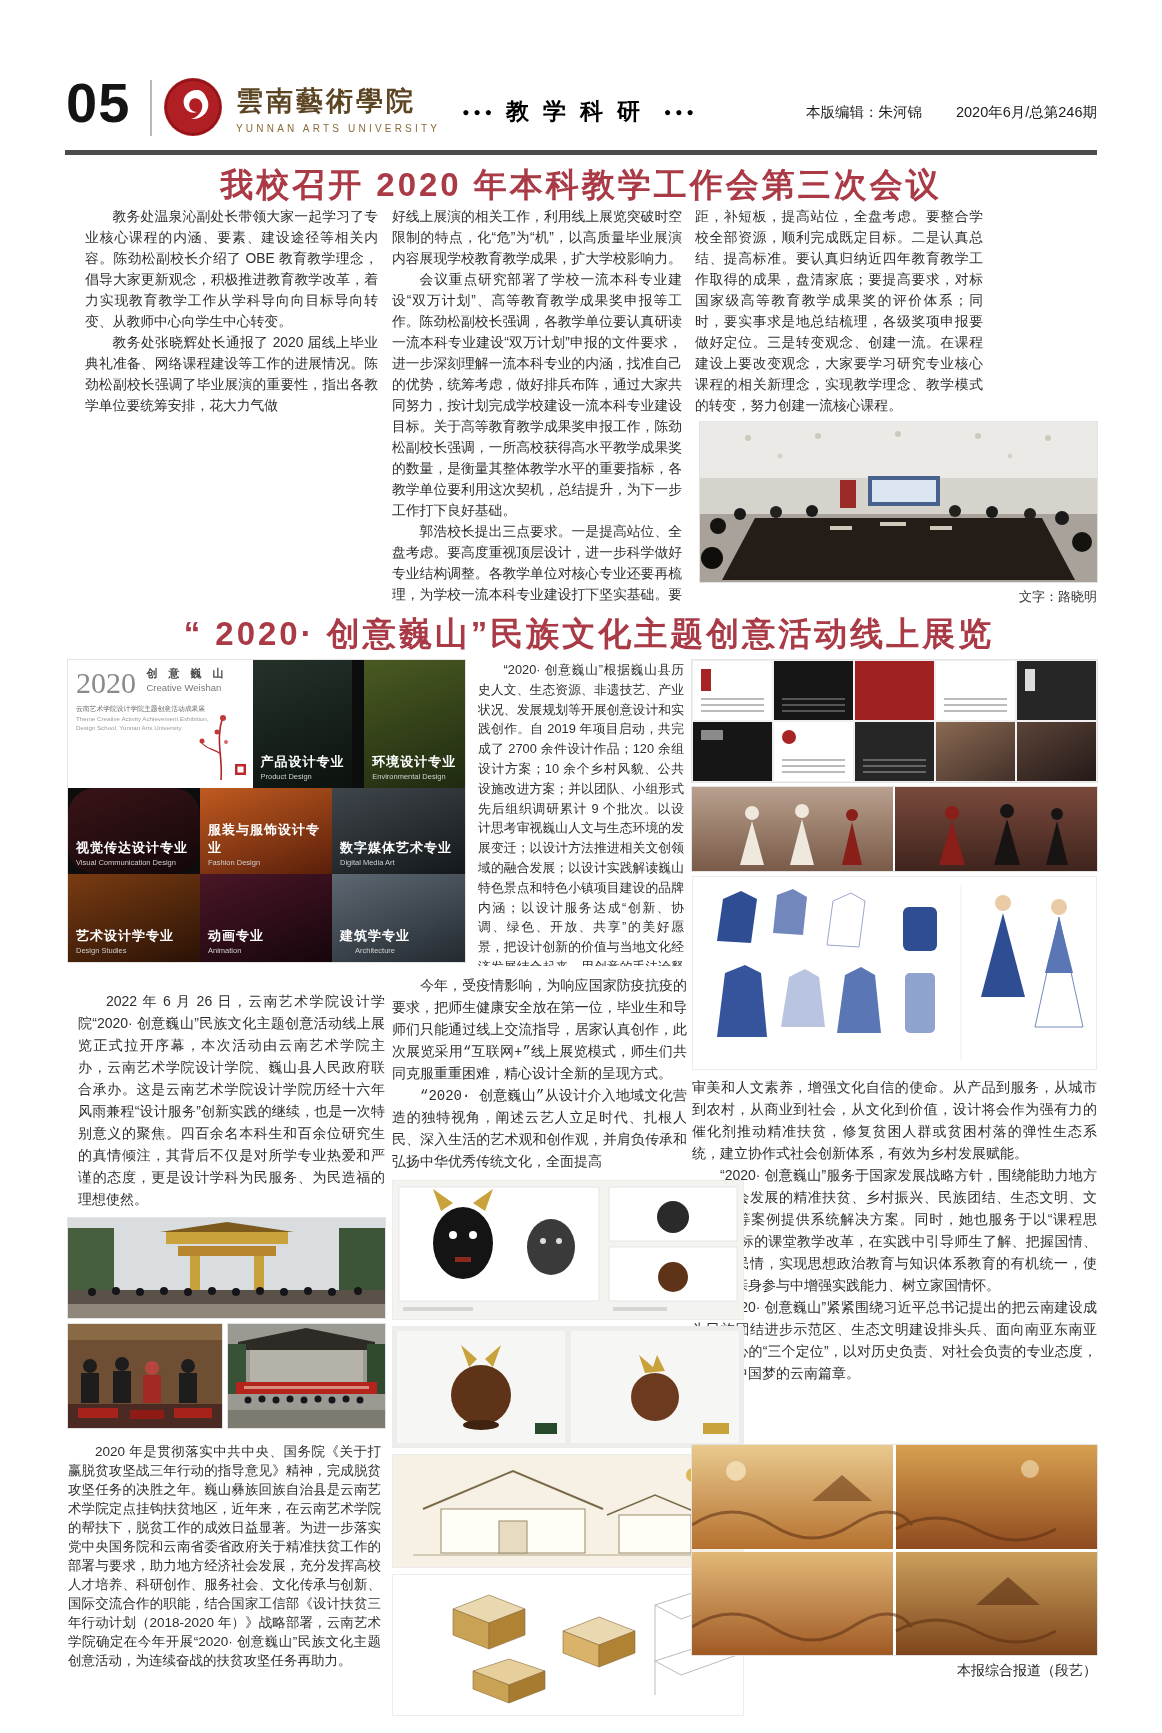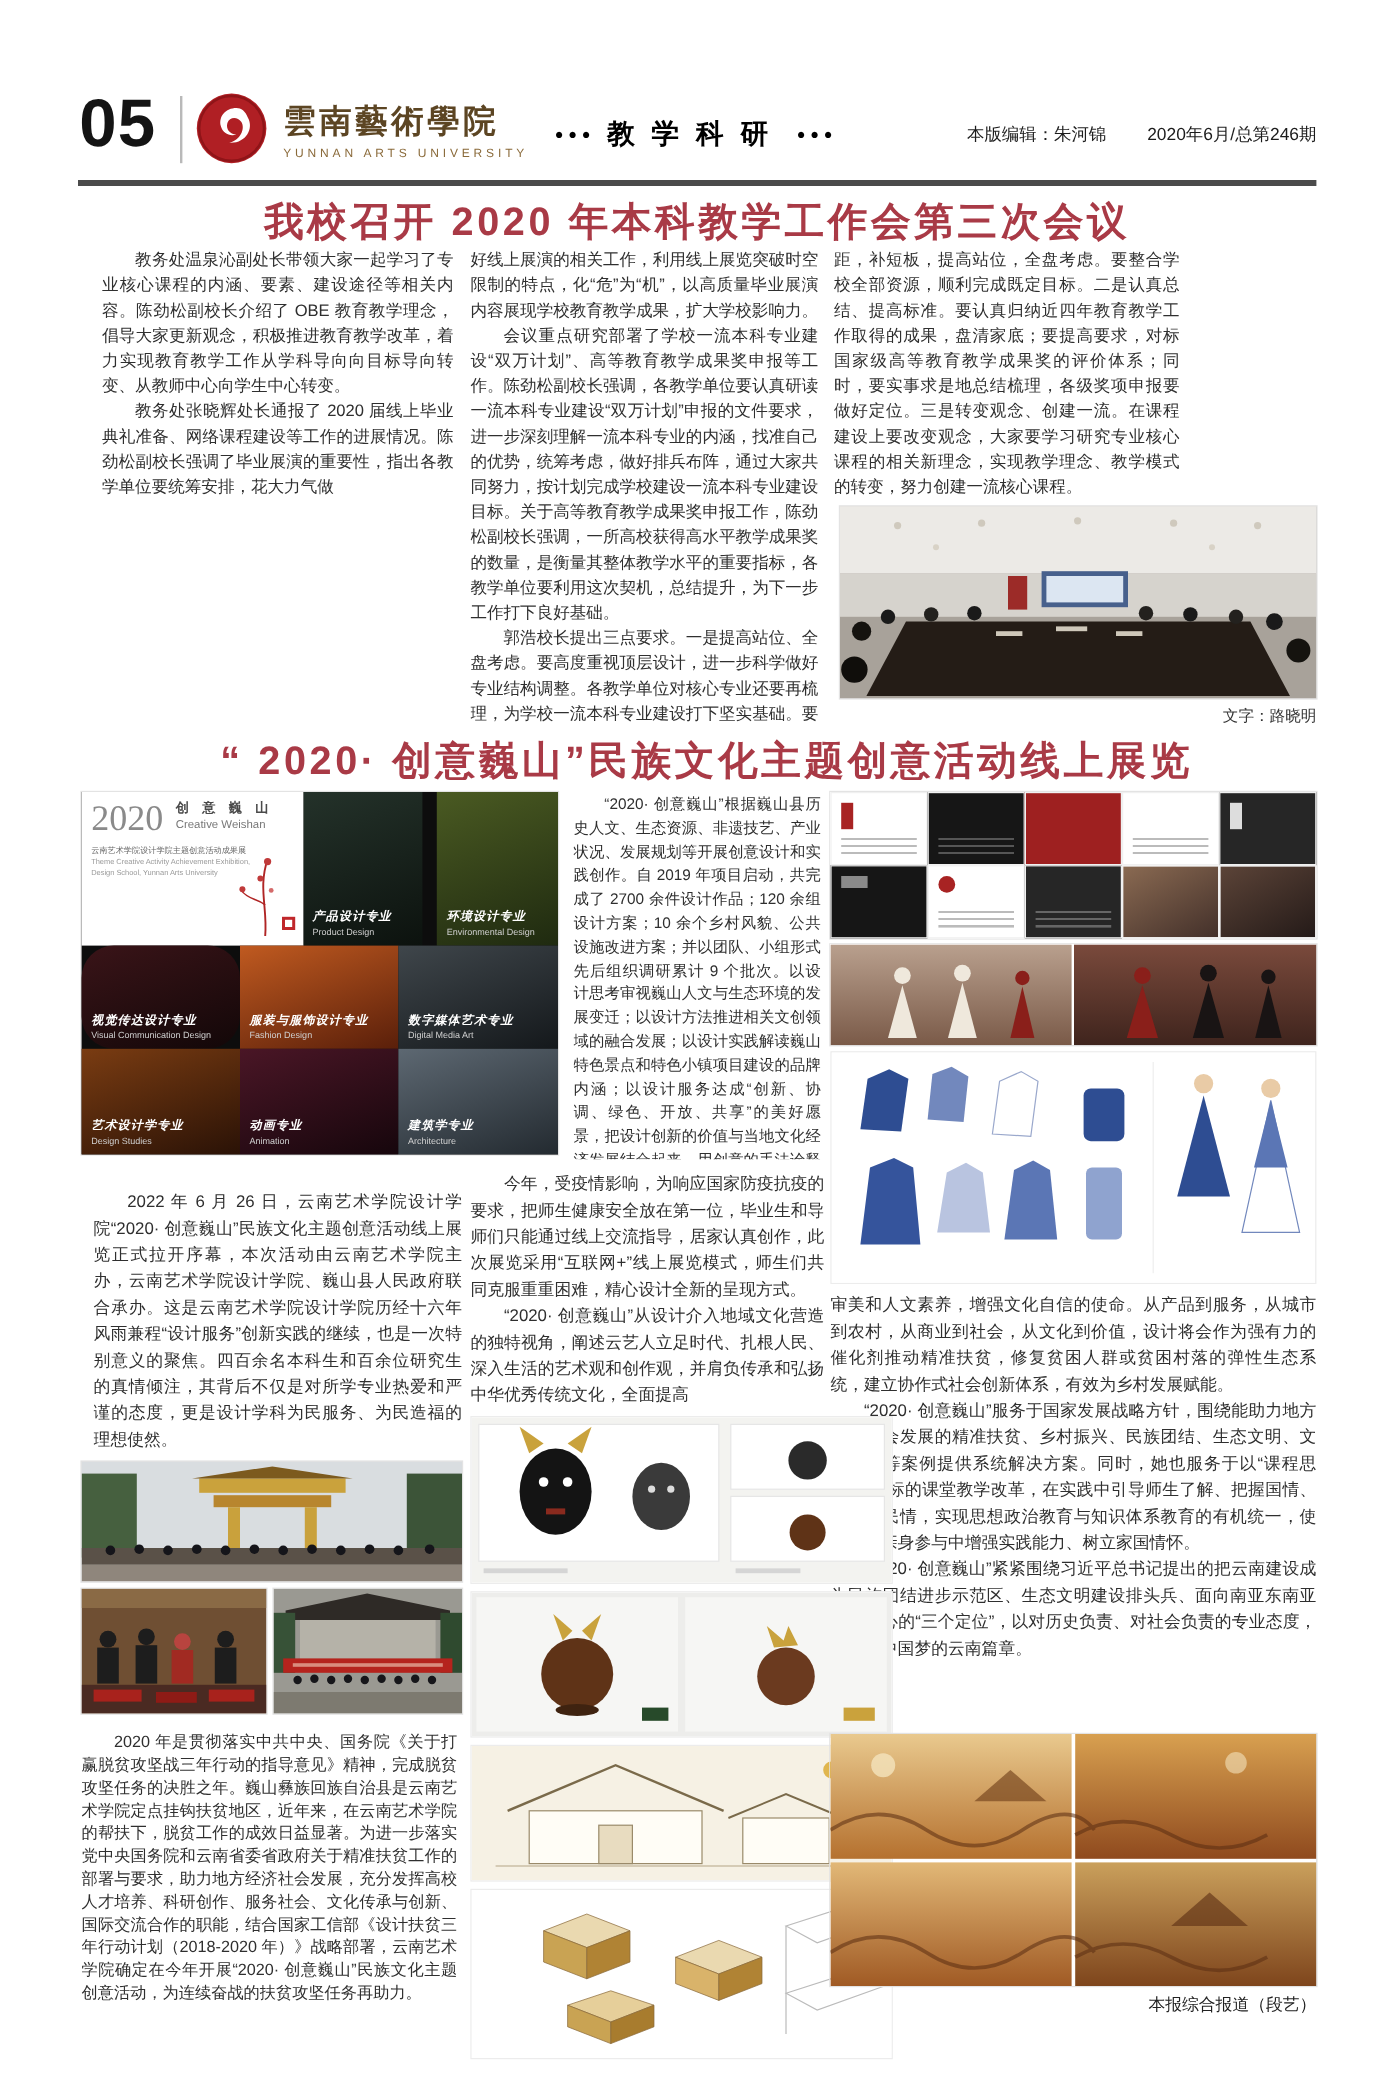--- a/index.html
+++ b/index.html
@@ -38,30 +38,30 @@
   .p-row{display:flex;}
   .p-head{background:#fff;position:relative;box-sizing:border-box;padding:6px 8px;}
   .p-year{font-size:30px;color:#8a8a8a;font-family:"Liberation Serif",serif;display:inline-block;vertical-align:top;}
   .p-tblock{display:inline-block;margin-left:6px;vertical-align:top;}
   .p-zh{font-size:11px;color:#4a4a4a;letter-spacing:4px;font-weight:700;}
   .p-en{font-size:9.5px;color:#777;margin-top:1px;}
   .p-sub{font-size:6.8px;color:#666;margin-top:4px;}
   .p-sube{font-size:6.2px;color:#9a9a9a;margin-top:1px;line-height:8px;}
   .tile{position:relative;box-sizing:border-box;}
   .tile .lab{position:absolute;left:8px;bottom:7px;}
-  .tile .lz{font-size:10px;color:#fff;font-weight:700;letter-spacing:1px;font-style:italic;}
+  .tile .lz{font-size:13px;color:#fff;font-weight:700;letter-spacing:1px;}
   .tile .le{font-size:7.5px;color:#cfcfcf;margin-top:1px;}
   .t0{background:linear-gradient(160deg,#24322a,#0c120e);}
   .t1{background:linear-gradient(160deg,#4a5a22,#1f2a10);margin-left:12px;}
   .t2{background:linear-gradient(160deg,#3a1418,#120708);}
   .t3{background:linear-gradient(160deg,#c05a20,#5a1f0a);}
   .t4{background:linear-gradient(160deg,#3f464b,#14181b);}
   .t5{background:linear-gradient(160deg,#7a3c12,#2a1206);}
   .t6{background:linear-gradient(160deg,#4a1626,#16060c);}
-  .t7{background:linear-gradient(160deg,#5d6872,#232a30);}
+  .t7{background:linear-gradient(160deg,#5d6872,#232a30);text-align:center;}
 
   
   .boards{display:flex;flex-wrap:wrap;box-shadow:0 0 0 1px #e3e3e3;background:#fff;}
   .bd{width:81px;height:61px;box-sizing:border-box;border:1px solid #f0f0f0;position:relative;}
   .bd .mark{position:absolute;left:8px;top:8px;width:10px;height:22px;background:#a82323;}
   .bd .lines{position:absolute;left:8px;right:8px;bottom:8px;height:14px;
       background:repeating-linear-gradient(#bbb 0 2px,transparent 2px 6px);}
   .bw{background:#fff;} .bk{background:#161616;} .br{background:#9e2020;}
   .bk2{background:#262626;} .bp1{background:linear-gradient(150deg,#8a6a52,#43302a);}
   .bp2{background:linear-gradient(150deg,#5c4438,#241a18);}
@@ -328,21 +328,21 @@
   <div class="abs jt clip" style="left:692px;top:1076px;width:405px;height:360px;">
     <p class="bt-w">审美和人文素养，增强文化自信的使命。从产品到服务，从城市到农村，从商业到社会，从文化到价值，设计将会作为强有力的催化剂推动精准扶贫，修复贫困人群或贫困村落的弹性生态系统，建立协作式社会创新体系，有效为乡村发展赋能。</p>
     <p class="bt-w ind">“2020· 创意巍山”服务于国家发展战略方针，围绕能助力地方经济社会发展的精准扶贫、乡村振兴、民族团结、生态文明、文化自信等案例提供系统解决方案。同时，她也服务于以“课程思政”为目标的课堂教学改革，在实践中引导师生了解、把握国情、省情、民情，实现思想政治教育与知识体系教育的有机统一，使师生在亲身参与中增强实践能力、树立家国情怀。</p>
     <p class="bt-w ind">“2020· 创意巍山”紧紧围绕习近平总书记提出的把云南建设成为民族团结进步示范区、生态文明建设排头兵、面向南亚东南亚辐射中心的“三个定位”，以对历史负责、对社会负责的专业态度，谱写好中国梦的云南篇章。</p>
   </div>
 
   <div class="abs jt clip" style="left:78px;top:990px;width:307px;height:228px;">
     <p class="bt-w ind">2022 年 6 月 26 日，云南艺术学院设计学院“2020· 创意巍山”民族文化主题创意活动线上展览正式拉开序幕，本次活动由云南艺术学院主办，云南艺术学院设计学院、巍山县人民政府联合承办。这是云南艺术学院设计学院历经十六年风雨兼程“设计服务”创新实践的继续，也是一次特别意义的聚焦。四百余名本科生和百余位研究生的真情倾注，其背后不仅是对所学专业热爱和严谨的态度，更是设计学科为民服务、为民造福的理想使然。</p>
   </div>
 
-  <div class="abs jt clip" style="left:392px;top:975px;width:295px;height:200px;">
+  <div class="abs jt clip" style="left:392px;top:975px;width:295px;height:200px;font-family:Liberation Mono, monospace;">
     <p class="bt-w ind">今年，受疫情影响，为响应国家防疫抗疫的要求，把师生健康安全放在第一位，毕业生和导师们只能通过线上交流指导，居家认真创作，此次展览采用“互联网+”线上展览模式，师生们共同克服重重困难，精心设计全新的呈现方式。</p>
     <p class="bt-w ind">“2020· 创意巍山”从设计介入地域文化营造的独特视角，阐述云艺人立足时代、扎根人民、深入生活的艺术观和创作观，并肩负传承和弘扬中华优秀传统文化，全面提高</p>
   </div>
 
   <figure class="abs ph" style="left:68px;top:1218px;width:317px;height:100px;margin:0;">
     <svg width="317" height="100" viewBox="0 0 317 100">
       <rect width="317" height="100" fill="#d9dde0"></rect>
       <rect x="0" y="10" width="46" height="70" fill="#46603f"></rect>
       <rect x="271" y="10" width="46" height="70" fill="#3c5438"></rect>
       <rect x="98" y="14" width="122" height="12" fill="#caa23c"></rect>

